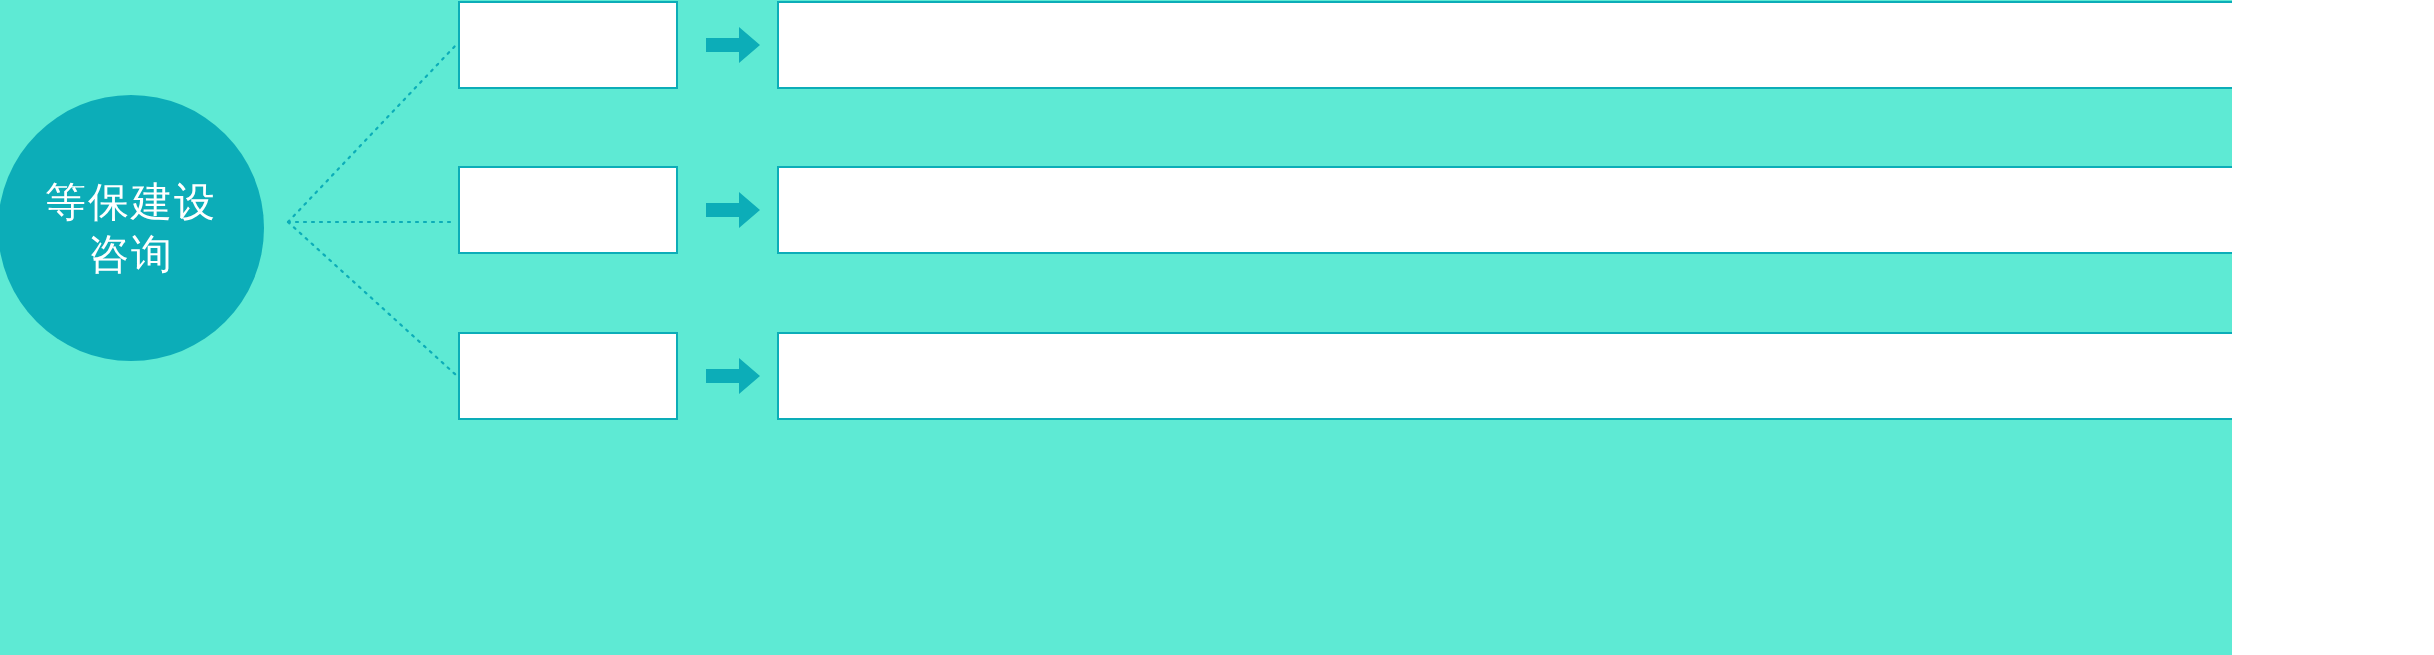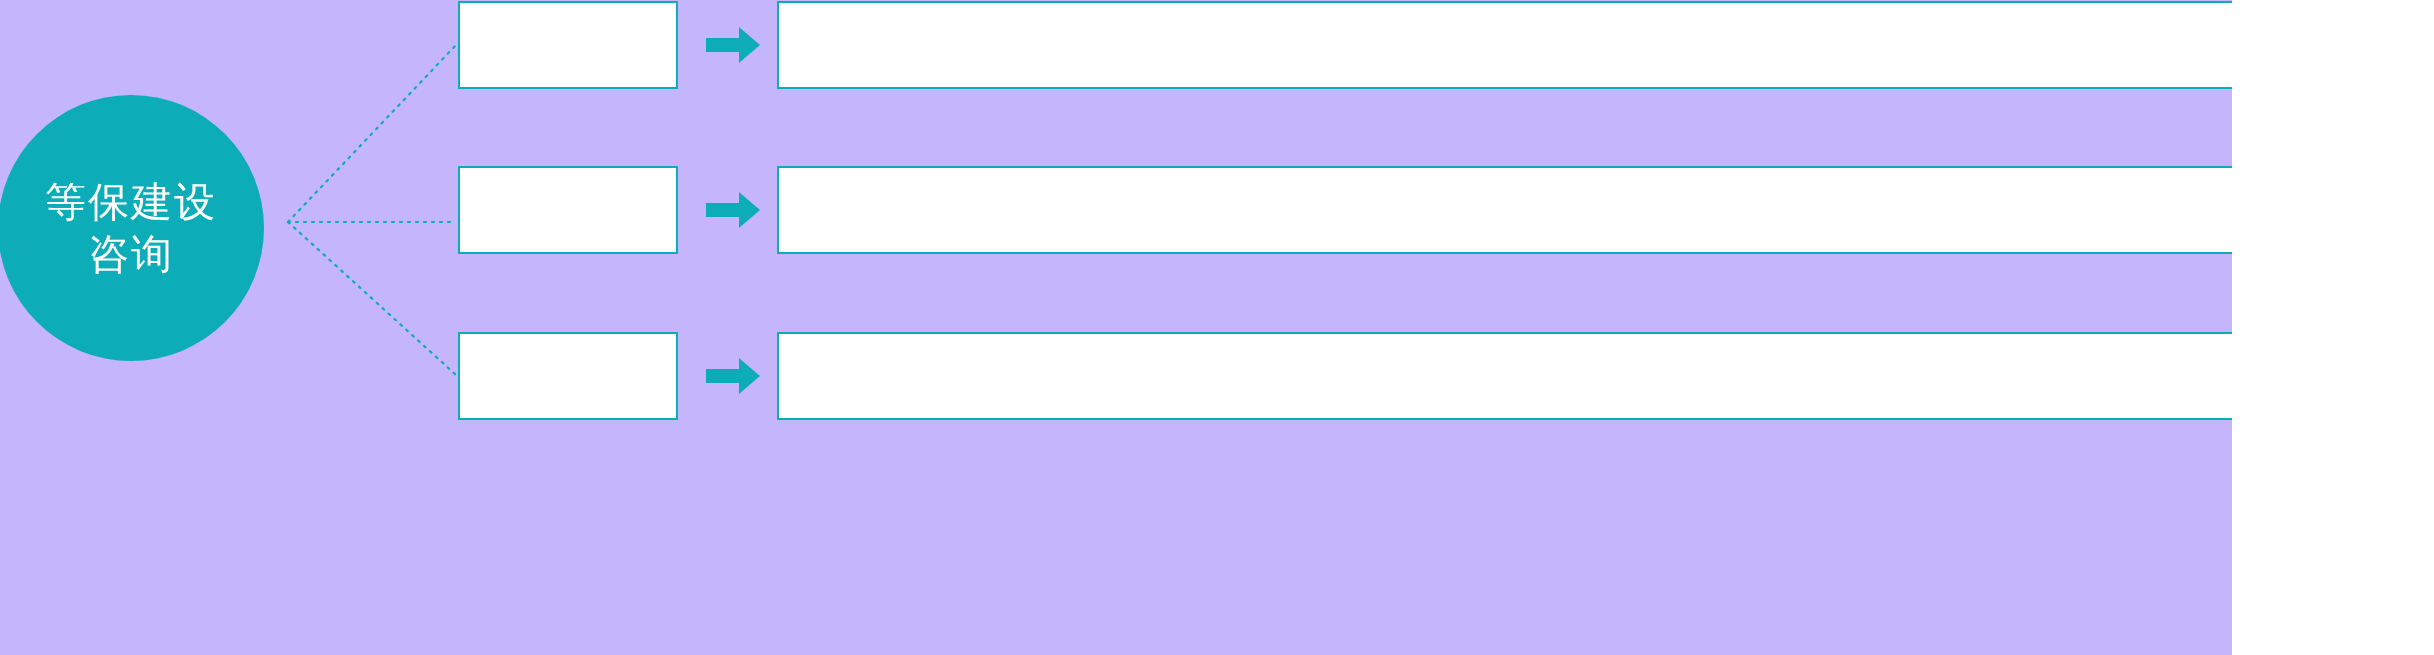--- a/index.html
+++ b/index.html
@@ -8,21 +8,21 @@
     padding: 0;
     background: #ffffff;
   }
   body {
     font-family: "Liberation Sans", "DejaVu Sans", sans-serif;
   }
   #canvas {
     position: relative;
     width: 2232px;
     height: 655px;
-    background: #c4b5fd;
+    background: #5eead4;
     overflow: hidden;
   }
 
   
   .hub {
     position: absolute;
     left: -2px;
     top: 95px;
     width: 266px;
     height: 266px;

